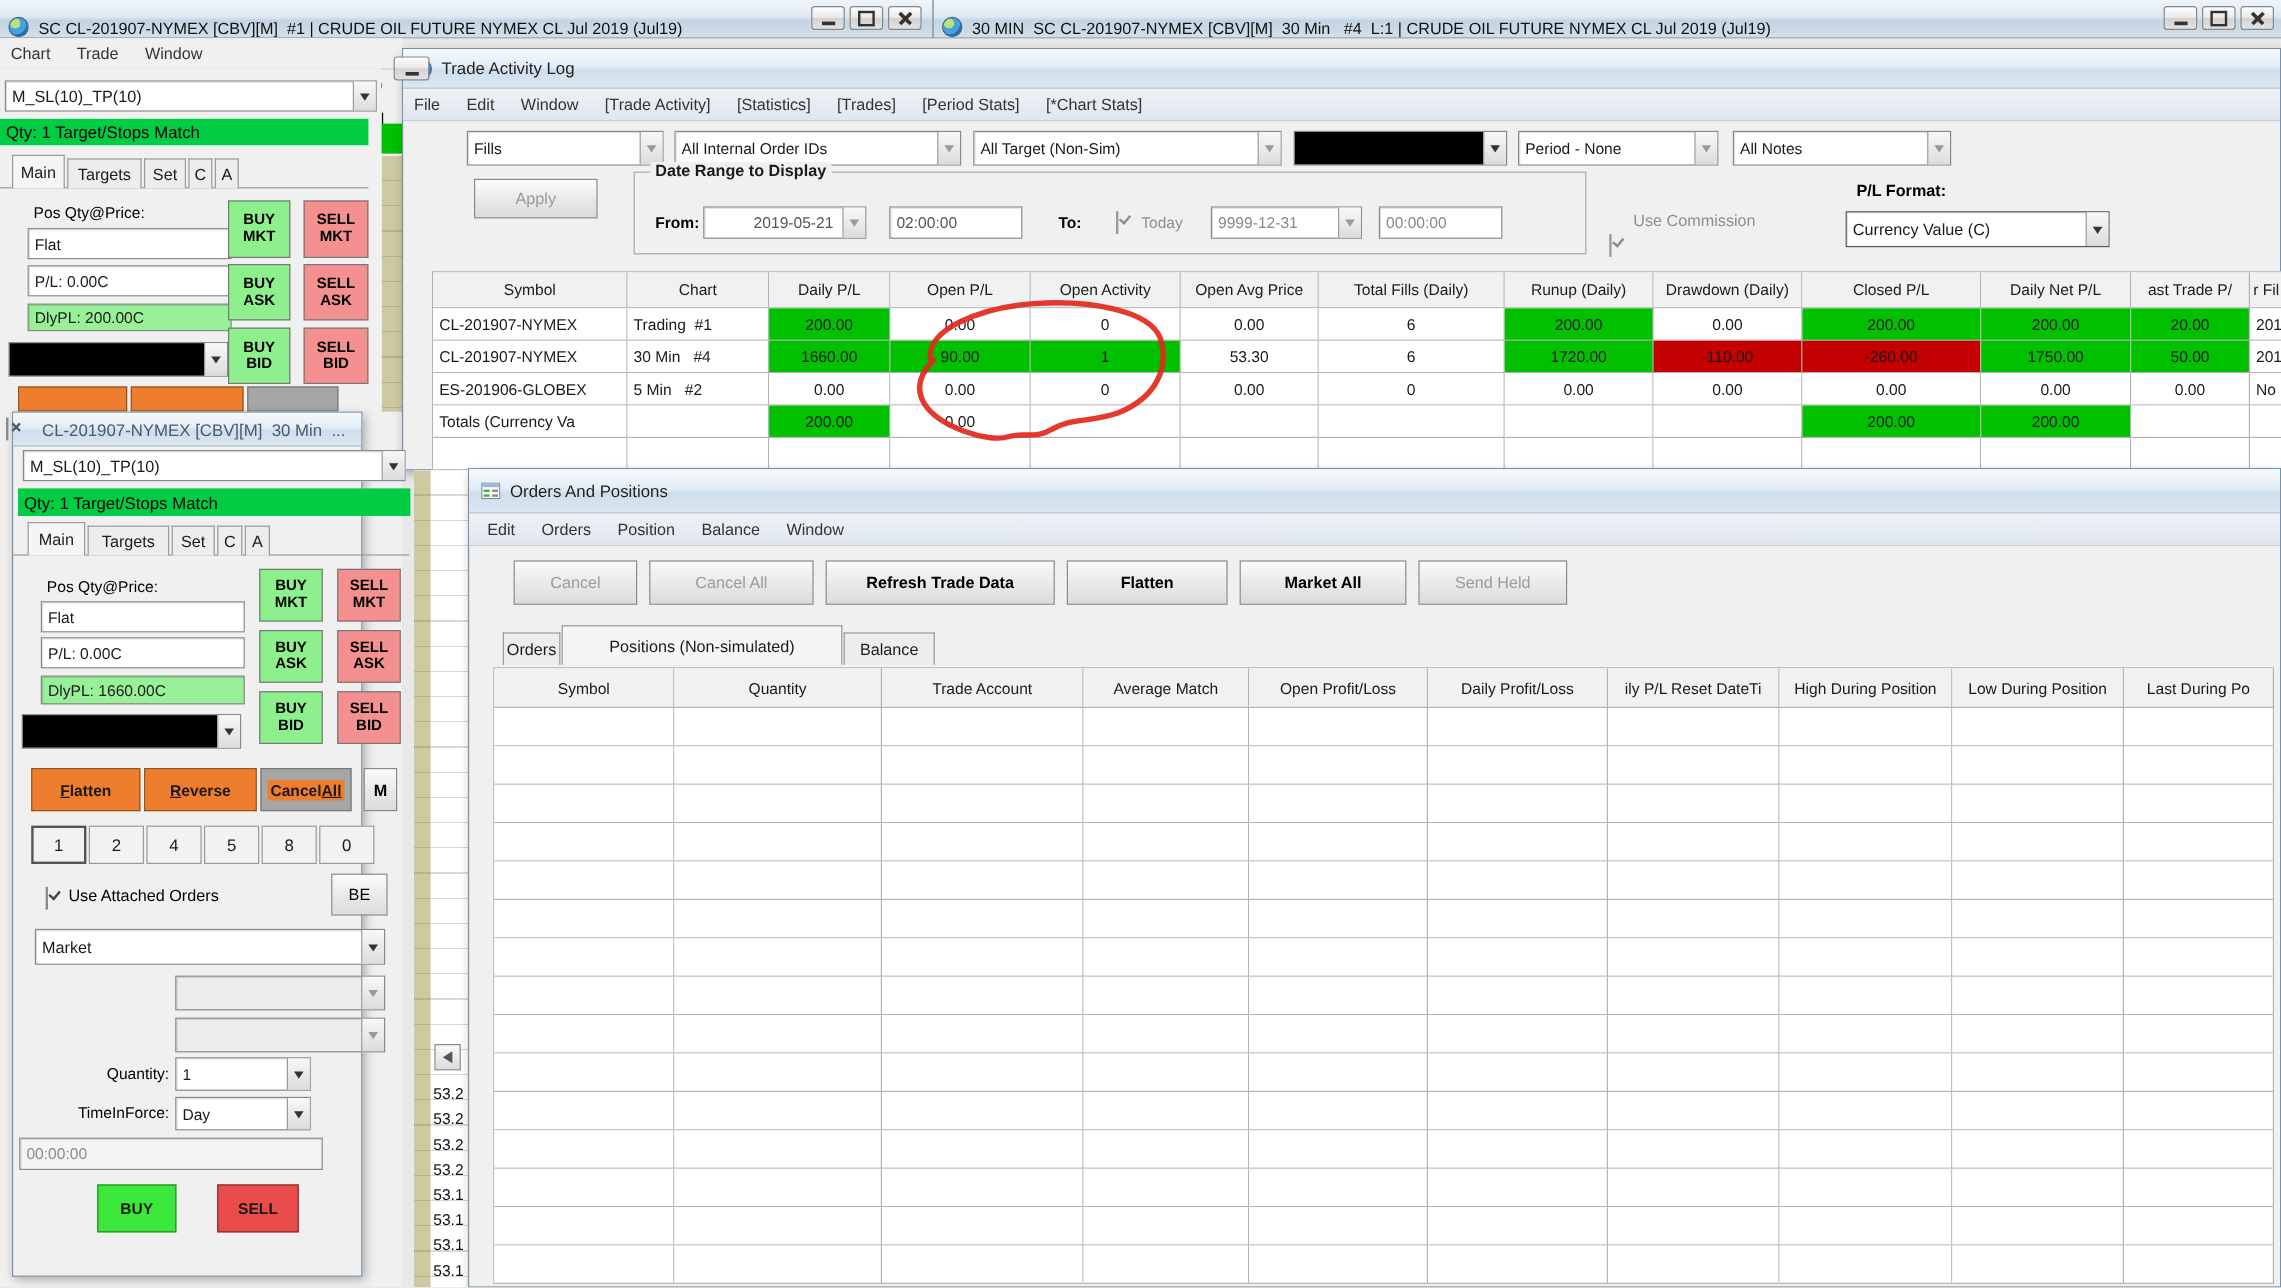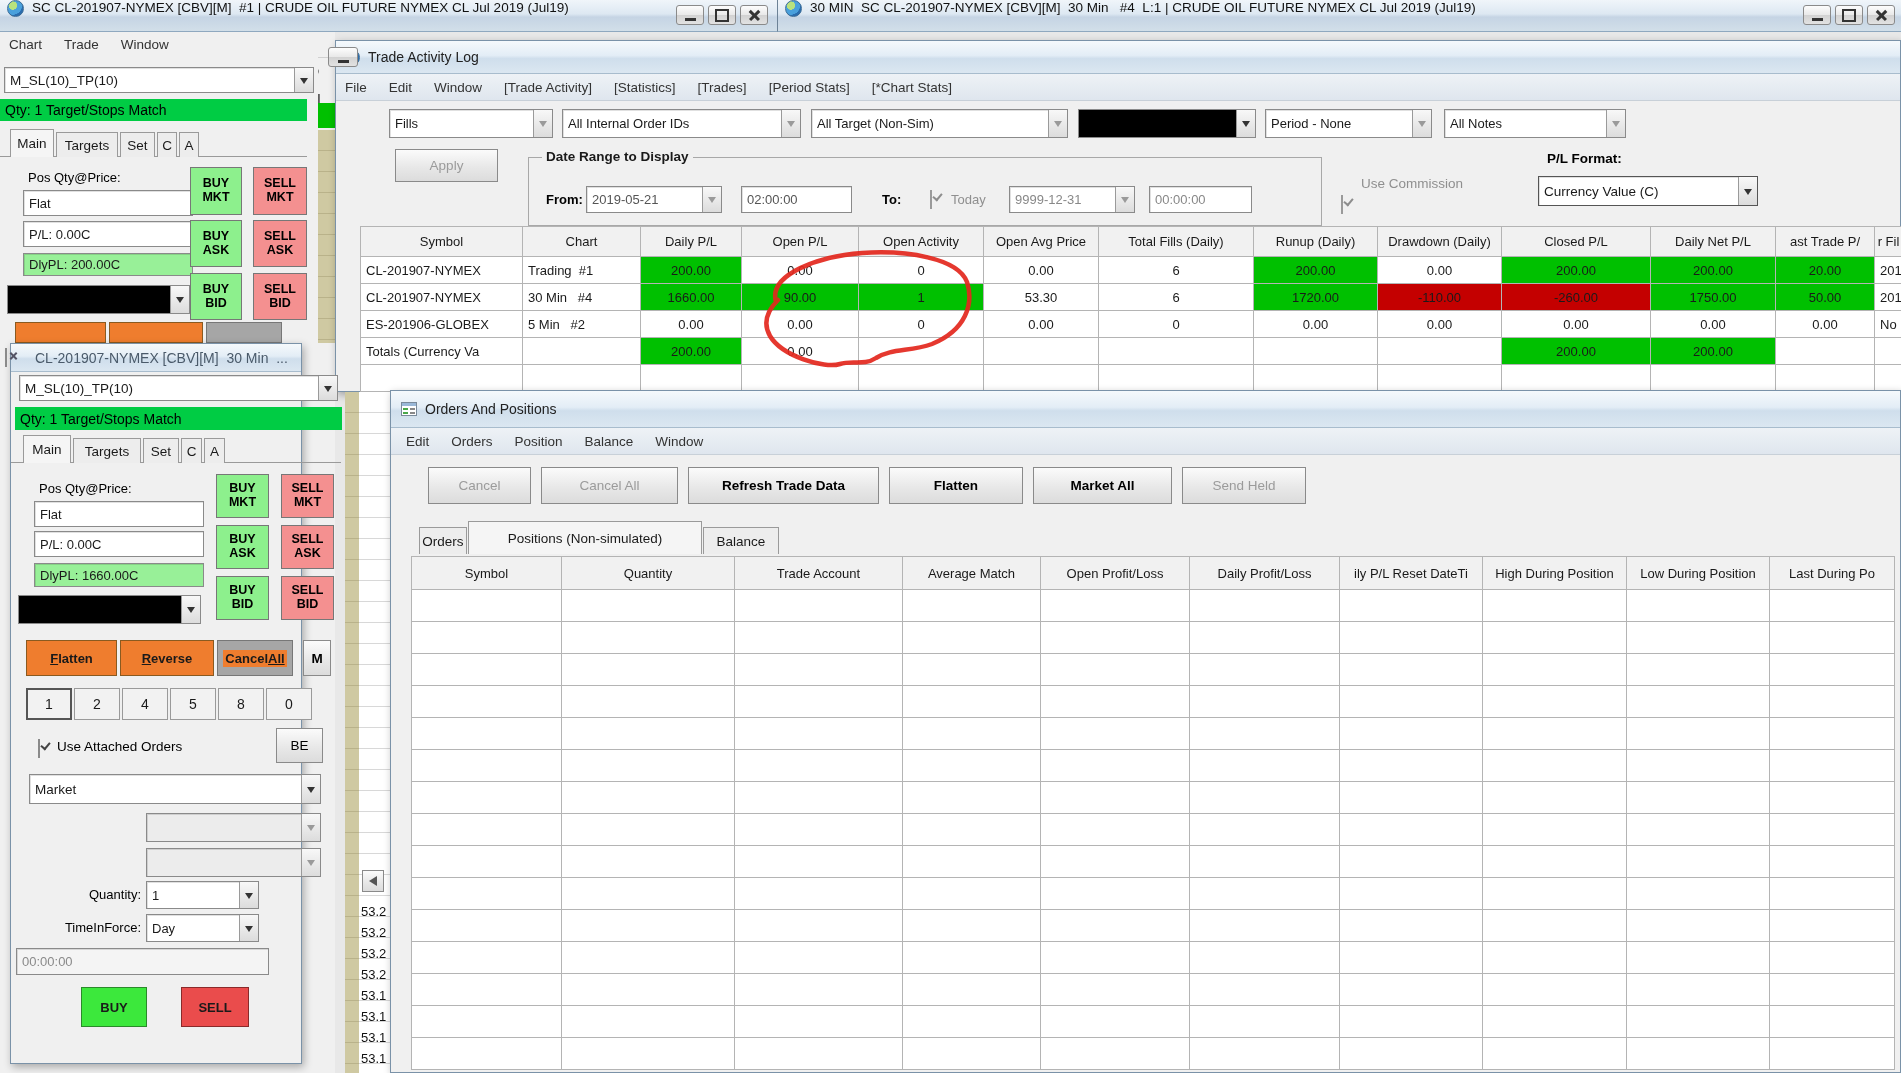--- a/index.html
+++ b/index.html
@@ -2,21 +2,21 @@
 <html><head>
 <meta charset="utf-8">
 <style>
   * { margin:0; padding:0; box-sizing:border-box; }
   html,body { background:#e8e8e8; }
   body { font-family:"Liberation Sans", sans-serif; color:#1a1a1a; }
   #stage { position:relative; width:1901px; height:1073px; background:#e8e8e8; overflow:hidden; }
   .abs { position:absolute; }
 
   
-  .titlebar { position:absolute; top:0; height:32px; display:flex; align-items:flex-start;
+  .titlebar { position:absolute; top:0; height:32px; display:flex; align-items:flex-end;
     background:linear-gradient(#f0f5fa,#dde8f2 45%,#c5d4e4 55%,#d2dfe9);
     border-bottom:1px solid #8fa8bf; }
   .titlebar .title { font-size:13.5px; color:#111; margin-left:8px; white-space:pre; overflow:hidden; }
   .globe { width:17px; height:17px; border-radius:50%; flex:0 0 auto; margin-left:7px;
     background:radial-gradient(circle at 32% 30%, #b8e27e 0 28%, #49a0dc 30% 62%, #2a6cae 64%);
     border:1px solid #3a6c96; }
   .winbtns { position:absolute; top:5px; display:flex; gap:4px; }
   .wb { width:28px; height:20px; border:1px solid #8a8a8a; border-radius:3px;
     background:linear-gradient(#fdfdfd,#e9e9e9 48%,#d2d2d2 52%,#e2e2e2);
     display:flex; align-items:center; justify-content:center; position:relative; }
@@ -239,25 +239,25 @@
         <span class="darr dis"></span>
       </div>
     <div class="combo abs" style="left:1108px;top:68px;width:182px;height:29px;">
       <span class="cval">All Notes</span>
         <span class="darr dis"></span>
       </div>
 
     <div class="btn abs disabled" style="left:59px;top:108px;width:103px;height:33px;">Apply</div>
 
     
-    <div class="groupbox" style="left:192px;top:116px;width:794px;height:69px;">
+    <div class="groupbox" style="left:192px;top:102px;width:794px;height:69px;">
       <span class="legend" style="left:13px;">Date Range to Display</span>
       <span class="abs lbl b" style="left:17px;top:34px;">From:</span>
       <div class="combo abs" style="left:57px;top:28px;width:136px;height:27px;">
-        <span class="cval" style="color:#555;">2019-05-21</span>
+        <span class="cval" style="color:#555;margin-left:36px;">2019-05-21</span>
           <span class="darr dis"></span>
         </div>
       <div class="field abs" style="left:212px;top:28px;width:111px;height:27px;color:#555;">02:00:00</div>
       <span class="abs lbl b" style="left:353px;top:34px;">To:</span>
       <span class="chk gray checked abs" style="left:401px;top:33px;"><span></span></span>
       <span class="abs lbl dim" style="left:422px;top:34px;">Today</span>
       <div class="combo abs" style="left:480px;top:28px;width:126px;height:27px;">
         <span class="cval" style="color:#888;">9999-12-31</span>
           <span class="darr dis"></span>
         </div>

